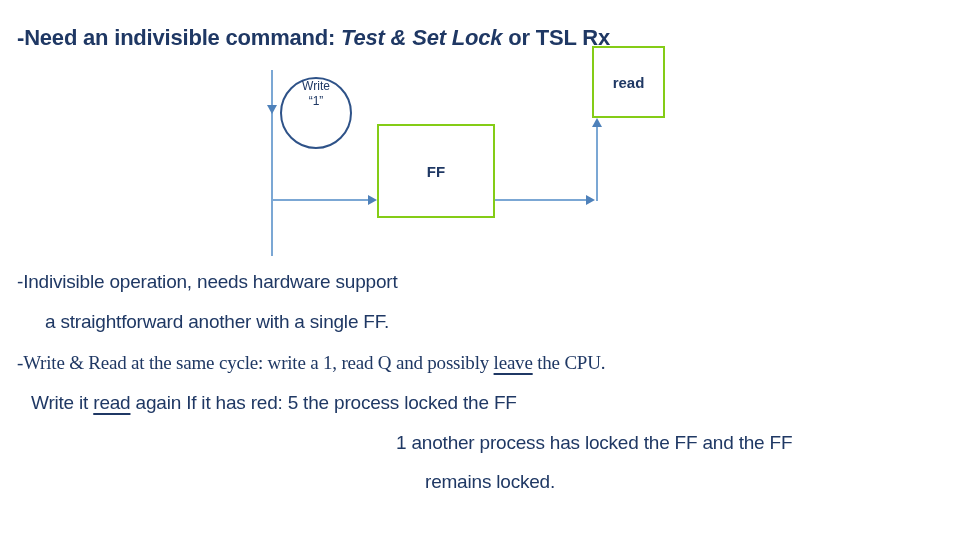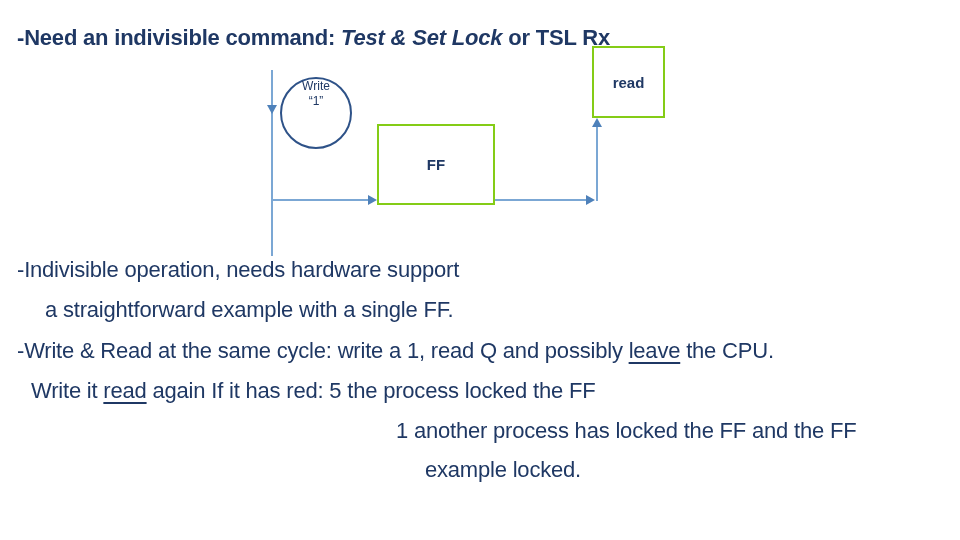--- a/index.html
+++ b/index.html
@@ -20,31 +20,32 @@
   .arrow-up{border-left:5px solid transparent;border-right:5px solid transparent;border-bottom:9px solid #4E81BA;}
   .circle{
     position:absolute;left:280px;top:77px;width:68px;height:68px;border-radius:50%;
     border:2px solid #2E5288;display:flex;flex-direction:column;align-items:center;
     font-size:12px;font-weight:400;line-height:15px;text-align:center;background:#ffffff;
   }
   .dbox{
     position:absolute;border:2px solid #84cc16;background:#ffffff;box-sizing:border-box;
     display:flex;align-items:center;justify-content:center;font-size:15px;font-weight:600;
   }
-  .ff-box{left:377px;top:124px;width:118px;height:81px;}
+  .ff-box{left:377px;top:124px;width:118px;height:94px;}
   .read-box{left:592px;top:46px;width:73px;height:72px;}
   
   .bline{
-    position:absolute;font-size:22px;line-height:28px;letter-spacing:-0.2px;white-space:pre;
+    position:absolute;font-size:19px;line-height:28px;letter-spacing:-0.2px;white-space:pre;
     font-weight:500;
+    margin-top:12px;
   }
   .u{text-decoration:underline;text-decoration-thickness:2px;text-underline-offset:4px;}
   .l1{left:17px;top:256px;}
   .l2{left:45px;top:296px;}
-  .l3{left:17px;top:337px;}
+  .l3{left:17px;top:337px;font-family:Liberation Serif, serif;}
   .l4{left:31px;top:377px;}
   .l5{left:396px;top:417px;text-align:center;}
   .l6{left:425px;top:456px;}
 </style>
 </head>
 <body>
 
 <div class="slide">
 
   <div class="title"><span>-Need an indivisible command: </span><span class="it">Test &amp; Set Lock</span><span> or TSL Rx</span></div>
@@ -73,24 +74,24 @@
     <div class="arrow arrow-up" style="left:592px;top:118px;"></div>
 
     <div class="dbox read-box">
       <span>read</span>
     </div>
   </div>
 
   <div>
     <div class="bline l1"><span>-Indivisible operation, needs hardware support</span></div>
 
-    <div class="bline l2"><span>a straightforward example with a single FF.</span></div>
+    <div class="bline l2"><span>a straightforward another with a single FF.</span></div>
 
     <div class="bline l3"><span>-Write &amp; Read at the same cycle: write a 1, read Q and possibly </span><span class="u">leave</span><span> the CPU.</span></div>
 
     <div class="bline l4"><span>Write it </span><span class="u">read</span><span> again If it has red: 5 the process locked the FF</span></div>
 
     <div class="bline l5"><span>1 another process has locked the FF and the FF</span></div>
 
-    <div class="bline l6"><span>example locked.</span></div>
+    <div class="bline l6"><span>remains locked.</span></div>
   </div>
 
 </div>
 
 </body></html>

